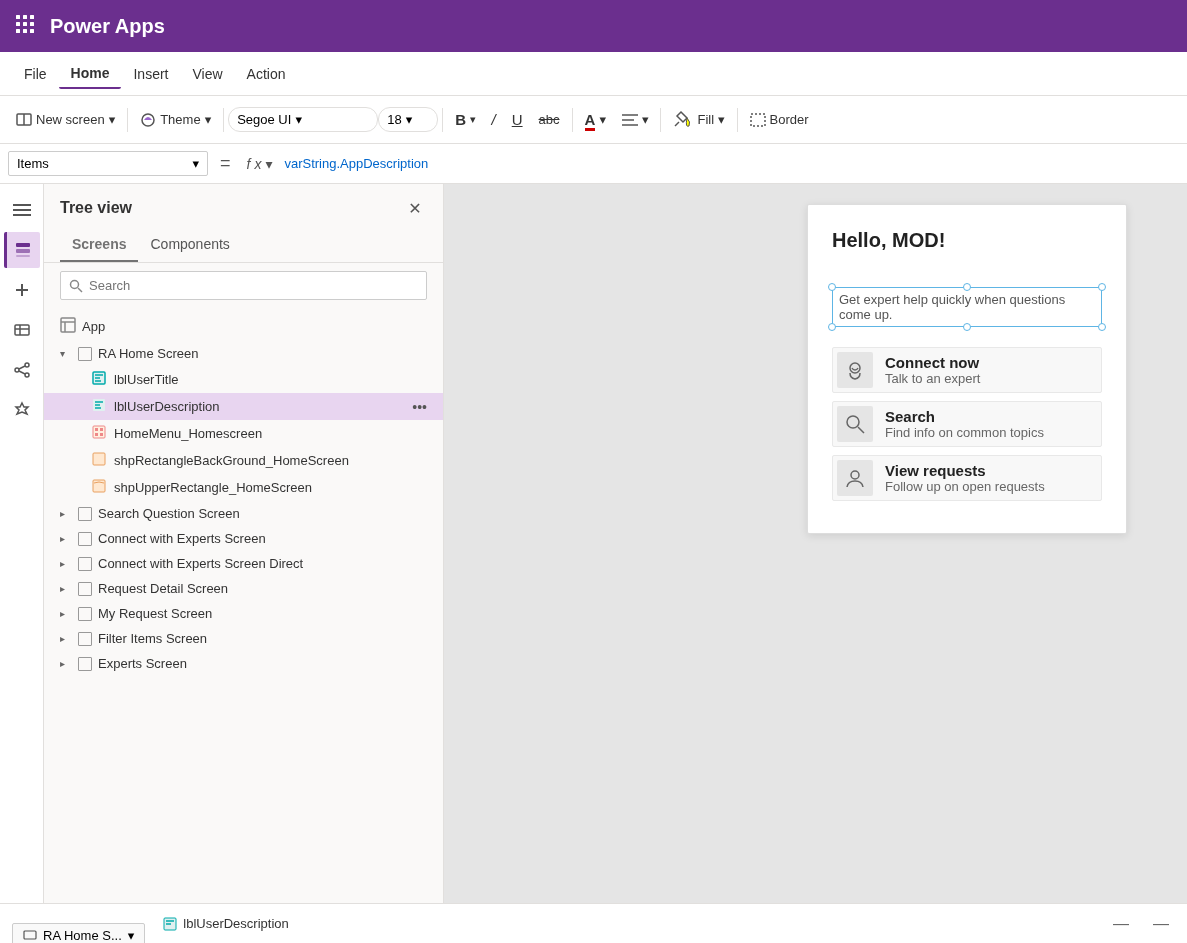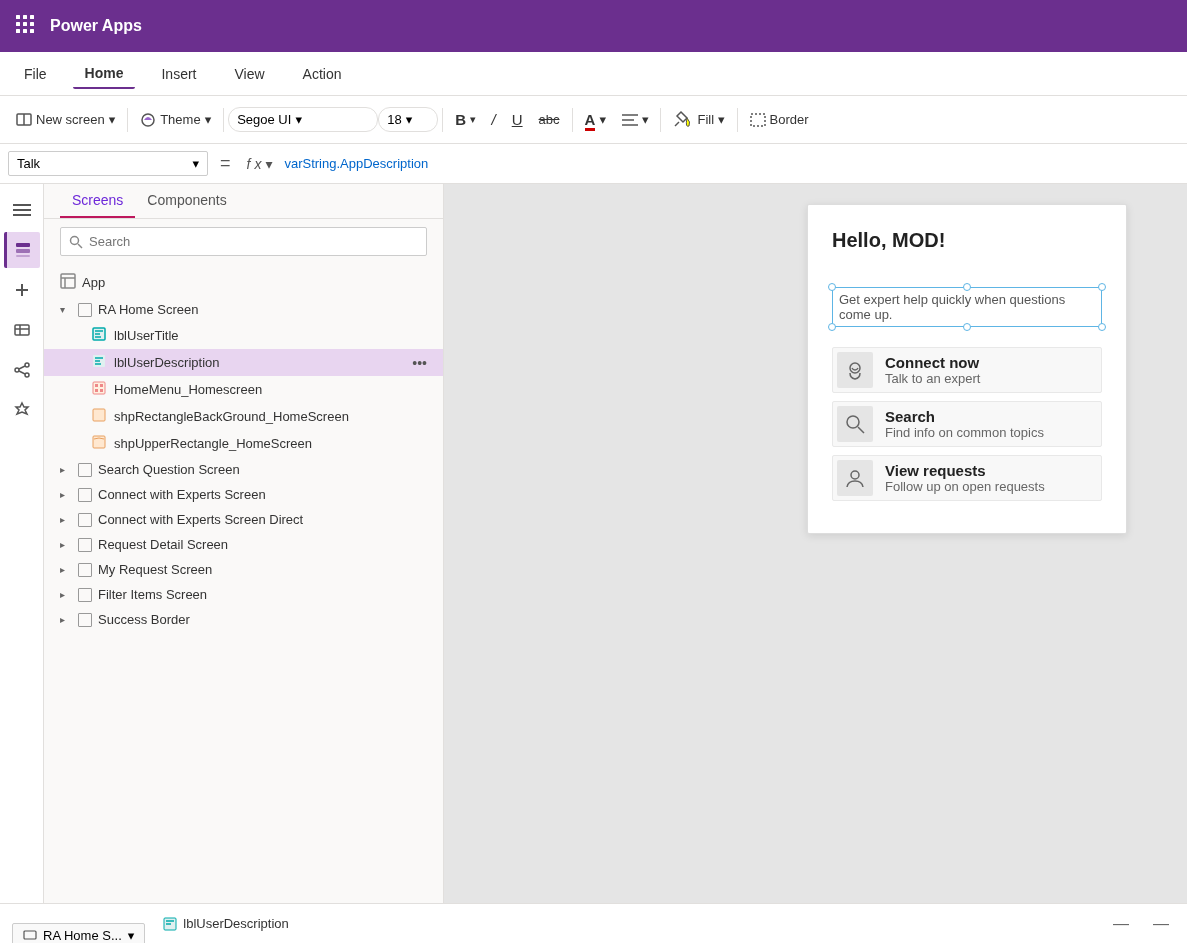--- a/index.html
+++ b/index.html
@@ -15,32 +15,32 @@
       gap: 12px;
     }
     .top-bar-waffle {
       color: white;
       font-size: 18px;
       cursor: pointer;
       margin-right: 4px;
     }
     .top-bar-title {
       color: white;
-      font-size: 16px;
+      font-size: 20px;
       font-weight: 600;
     }
 
     
     .menu-bar {
       background: #fff;
       height: 44px;
       display: flex;
       align-items: center;
       padding: 0 12px;
-      gap: 14px;
+      gap: 0;
       border-bottom: 1px solid #e1dfdd;
     }
     .menu-item {
       padding: 6px 12px;
       font-size: 14px;
       cursor: pointer;
       border-radius: 2px;
       color: #333;
     }
     .menu-item.active {
@@ -212,23 +212,23 @@
       border-bottom: 1px solid #e1dfdd;
     }
     .tree-tab {
       padding: 8px 12px;
       font-size: 14px;
       cursor: pointer;
       color: #555;
       border-bottom: 2px solid transparent;
     }
     .tree-tab.active {
-      color: #6d28d9;
-      border-bottom: 2px solid #be185d;
-      font-weight: 400;
+      color: #737373;
+      border-bottom: 2px solid #737373;
+      font-weight: 700;
     }
     .tree-search {
       margin: 8px 16px;
       display: flex;
       align-items: center;
       gap: 6px;
       border: 1px solid #ccc;
       border-radius: 2px;
       padding: 6px 8px;
       background: #fff;
@@ -512,21 +512,21 @@
   <button class="toolbar-btn">
     <svg width="16" height="14" viewBox="0 0 16 14" fill="none" stroke="#555" stroke-width="1.5" stroke-dasharray="2,2">
       <rect x="1" y="1" width="14" height="12"></rect>
     </svg>
     <span>Border</span>
   </button>
 </div>
 
 <div class="formula-bar">
   <div class="formula-property-dropdown">
-    <span>Talk</span>
+    <span>Items</span>
     <span>▾</span>
   </div>
   <span class="formula-equals">=</span>
   <div class="formula-fx">
     <em style="font-style:italic;">f</em>
     <em style="font-style:italic;">x</em>
     <span style="font-style:normal;">▾</span>
   </div>
   <input class="formula-input" value="varString.AppDescription" style="">
 </div>
@@ -571,20 +571,24 @@
       </svg>
     </div>
     <div class="sidebar-icon">
       <svg width="18" height="18" viewBox="0 0 18 18" fill="none" stroke="#555" stroke-width="1.5">
         <path d="M9 2 L11 6 L15 6 L12 9 L14 13 L9 11 L4 13 L6 9 L3 6 L7 6 Z"></path>
       </svg>
     </div>
   </div>
 
   <div class="tree-panel">
+    <div class="tree-panel-header">
+      <span class="tree-panel-title">Tree view</span>
+      <div class="tree-close-btn">✕</div>
+    </div>
 
     <div class="tree-tabs">
       <div class="tree-tab active">Screens</div>
       <div class="tree-tab">Components</div>
     </div>
 
     <div class="tree-search">
       <svg width="14" height="14" viewBox="0 0 14 14" fill="none" stroke="#888" stroke-width="1.5">
         <circle cx="5.5" cy="5.5" r="4"></circle>
         <line x1="9" y1="9" x2="13" y2="13"></line>
@@ -697,21 +701,21 @@
 
       <div class="tree-item">
         <span class="expand-arrow">▸</span>
         <span class="checkbox-icon"></span>
         <span class="tree-item-label">Filter Items Screen</span>
       </div>
 
       <div class="tree-item">
         <span class="expand-arrow">▸</span>
         <span class="checkbox-icon"></span>
-        <span class="tree-item-label">Success Border</span>
+        <span class="tree-item-label">Experts Screen</span>
       </div>
     </div>
   </div>
 
   <div class="canvas-area">
 
     <div class="app-card">
       <div class="app-card-greeting">Hello, MOD!</div>
 
       <div class="subtitle-wrapper">

